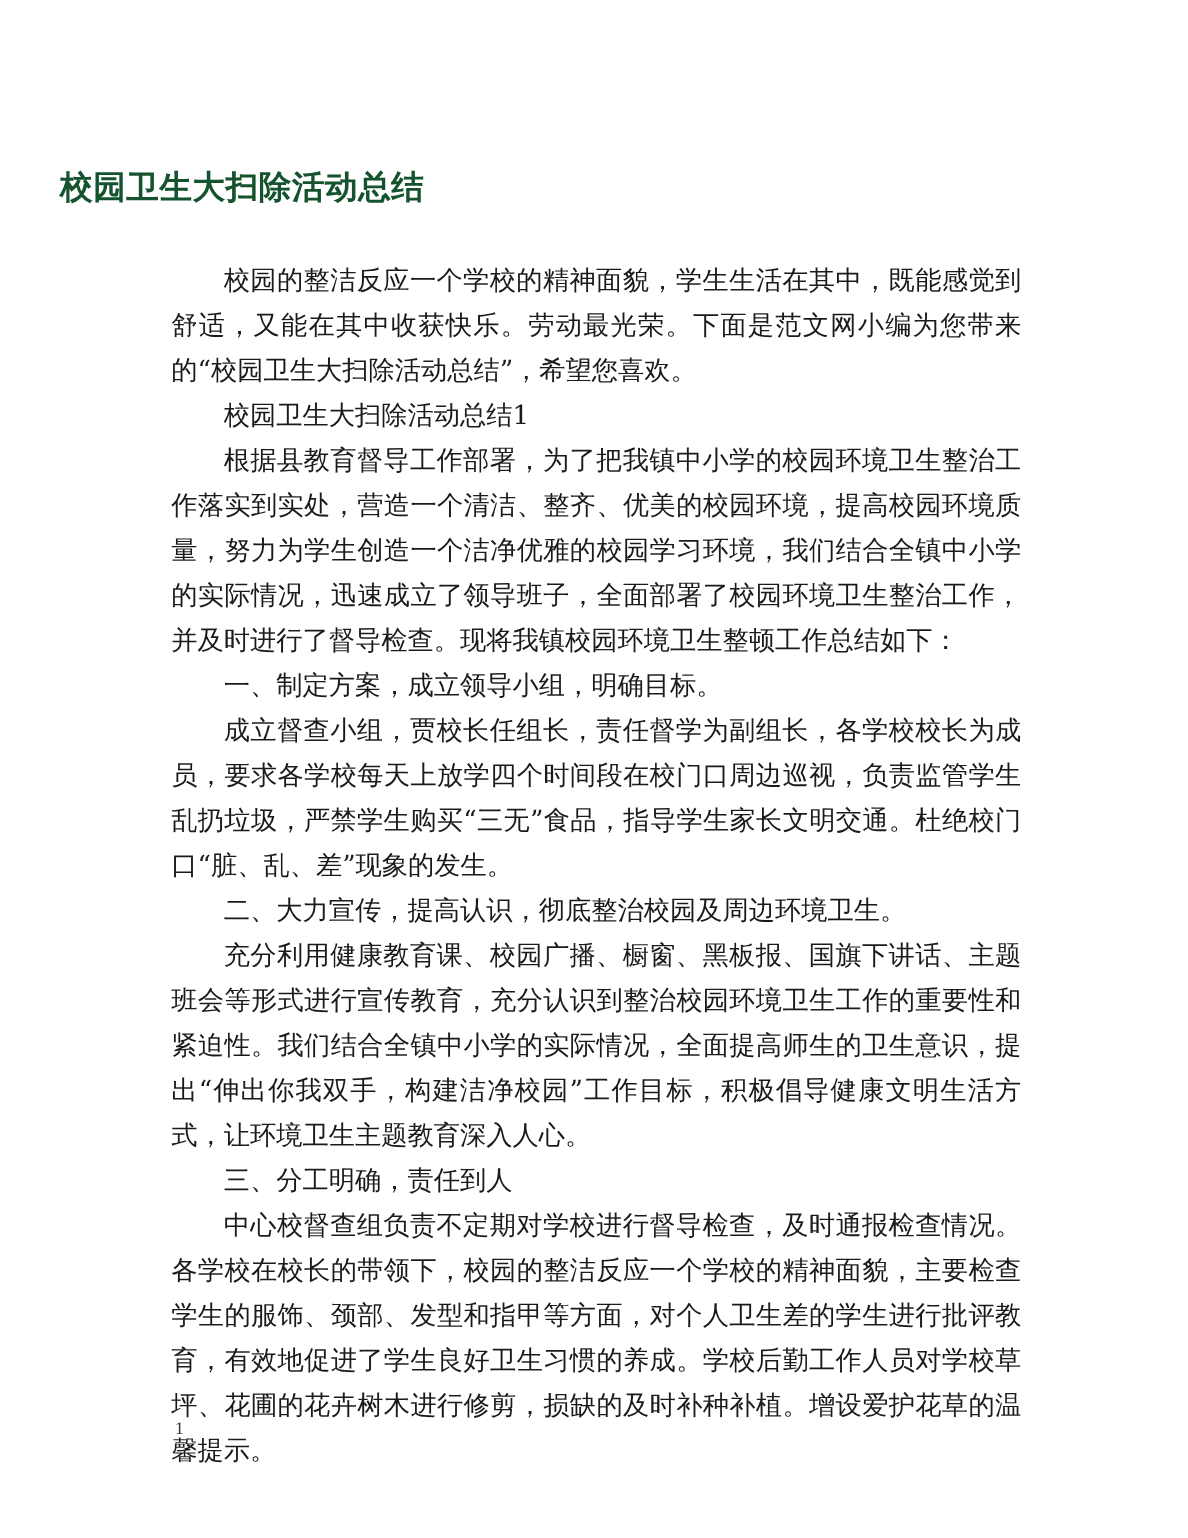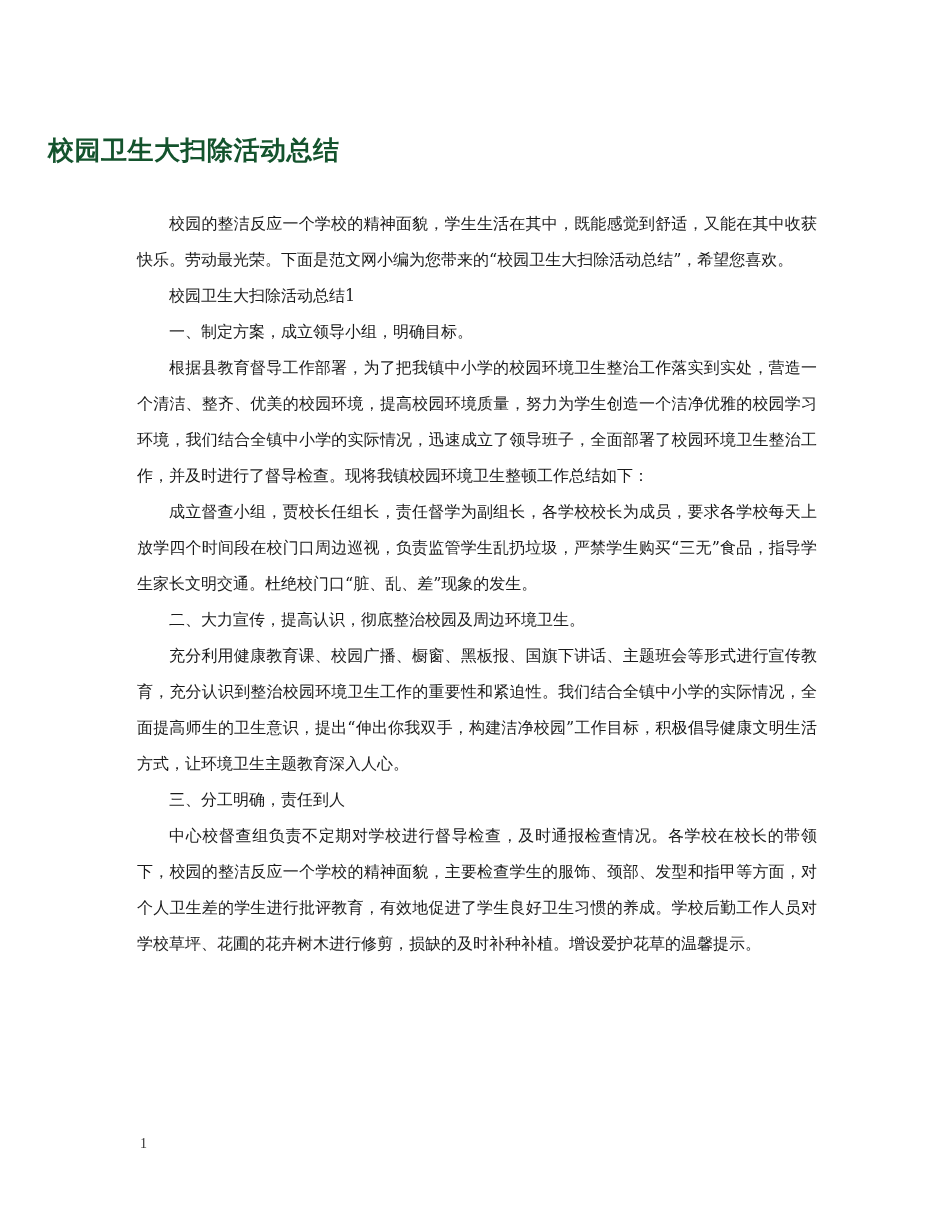--- a/index.html
+++ b/index.html
@@ -35,21 +35,21 @@
       letter-spacing: 0.5px;
       line-height: 40px;
       font-family: "DejaVu Sans", "Liberation Sans", sans-serif;
       padding-left: 48px;
     }
     .body-text {
       position: absolute;
       left: 137px;
       top: 206px;
       width: 680px;
-      font-size: 16px;
+      font-size: 21px;
       line-height: 36px;
       text-align: justify;
     }
     .para {
       margin: 0;
       text-indent: 2em;
       text-align: justify;
     }
     .para.heading {
       line-height: 36px;
@@ -65,22 +65,22 @@
   </style>
 </head>
 <body>
 
 <div class="page">
   <div class="title">校园卫生大扫除活动总结</div>
 
   <div class="body-text">
     <p class="para">校园的整洁反应一个学校的精神面貌，学生生活在其中，既能感觉到舒适，又能在其中收获快乐。劳动最光荣。下面是范文网小编为您带来的“校园卫生大扫除活动总结”，希望您喜欢。</p>
     <p class="para heading">校园卫生大扫除活动总结1</p>
+    <p class="para">根据县教育督导工作部署，为了把我镇中小学的校园环境卫生整治工作落实到实处，营造一个清洁、整齐、优美的校园环境，提高校园环境质量，努力为学生创造一个洁净优雅的校园学习环境，我们结合全镇中小学的实际情况，迅速成立了领导班子，全面部署了校园环境卫生整治工作，并及时进行了督导检查。现将我镇校园环境卫生整顿工作总结如下：</p>
     <p class="para heading">一、制定方案，成立领导小组，明确目标。</p>
-    <p class="para">根据县教育督导工作部署，为了把我镇中小学的校园环境卫生整治工作落实到实处，营造一个清洁、整齐、优美的校园环境，提高校园环境质量，努力为学生创造一个洁净优雅的校园学习环境，我们结合全镇中小学的实际情况，迅速成立了领导班子，全面部署了校园环境卫生整治工作，并及时进行了督导检查。现将我镇校园环境卫生整顿工作总结如下：</p>
     <p class="para">成立督查小组，贾校长任组长，责任督学为副组长，各学校校长为成员，要求各学校每天上放学四个时间段在校门口周边巡视，负责监管学生乱扔垃圾，严禁学生购买“三无”食品，指导学生家长文明交通。杜绝校门口“脏、乱、差”现象的发生。</p>
     <p class="para heading">二、大力宣传，提高认识，彻底整治校园及周边环境卫生。</p>
     <p class="para">充分利用健康教育课、校园广播、橱窗、黑板报、国旗下讲话、主题班会等形式进行宣传教育，充分认识到整治校园环境卫生工作的重要性和紧迫性。我们结合全镇中小学的实际情况，全面提高师生的卫生意识，提出“伸出你我双手，构建洁净校园”工作目标，积极倡导健康文明生活方式，让环境卫生主题教育深入人心。</p>
     <p class="para heading">三、分工明确，责任到人</p>
     <p class="para">中心校督查组负责不定期对学校进行督导检查，及时通报检查情况。各学校在校长的带领下，校园的整洁反应一个学校的精神面貌，主要检查学生的服饰、颈部、发型和指甲等方面，对个人卫生差的学生进行批评教育，有效地促进了学生良好卫生习惯的养成。学校后勤工作人员对学校草坪、花圃的花卉树木进行修剪，损缺的及时补种补植。增设爱护花草的温馨提示。</p>
   </div>
 
   <div class="page-number">1</div>
 </div>
 

